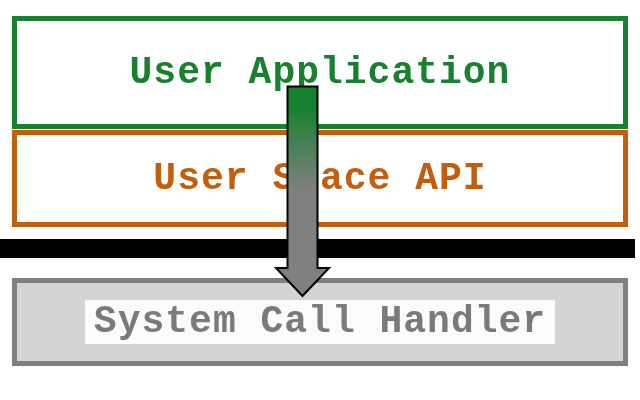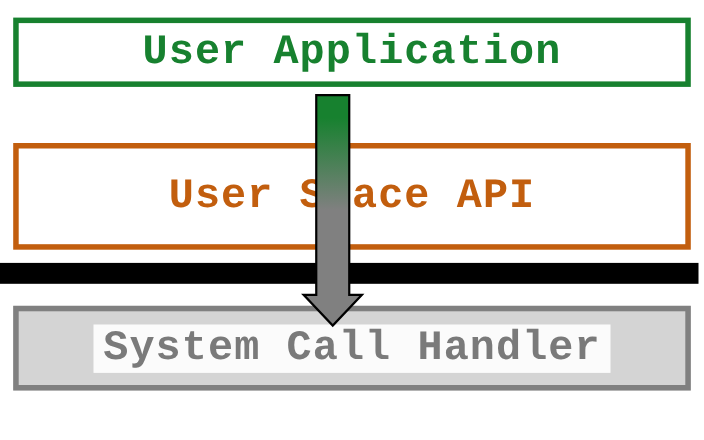--- a/index.html
+++ b/index.html
@@ -15,23 +15,23 @@
   .layer {
     position: absolute;
     left: 12px;
     width: 616px;
     box-sizing: border-box;
     border: 5px solid #000;
     display: flex;
     align-items: center;
     justify-content: center;
   }
-  #layer-user-application { top: 16px;  height: 63px; }
+  #layer-user-application { top: 16px;  height: 113px; }
   #layer-user-space-api   { top: 130px; height: 97px; }
-  #layer-system-call      { top: 278px; height: 77px; }
+  #layer-system-call      { top: 278px; height: 88px; }
 
   .layer-label {
     font-weight: bold;
     font-size: 38px;
     letter-spacing: 1px;
     white-space: nowrap;
     line-height: 1;
   }
   #layer-system-call .layer-label {
     display: inline-block;

